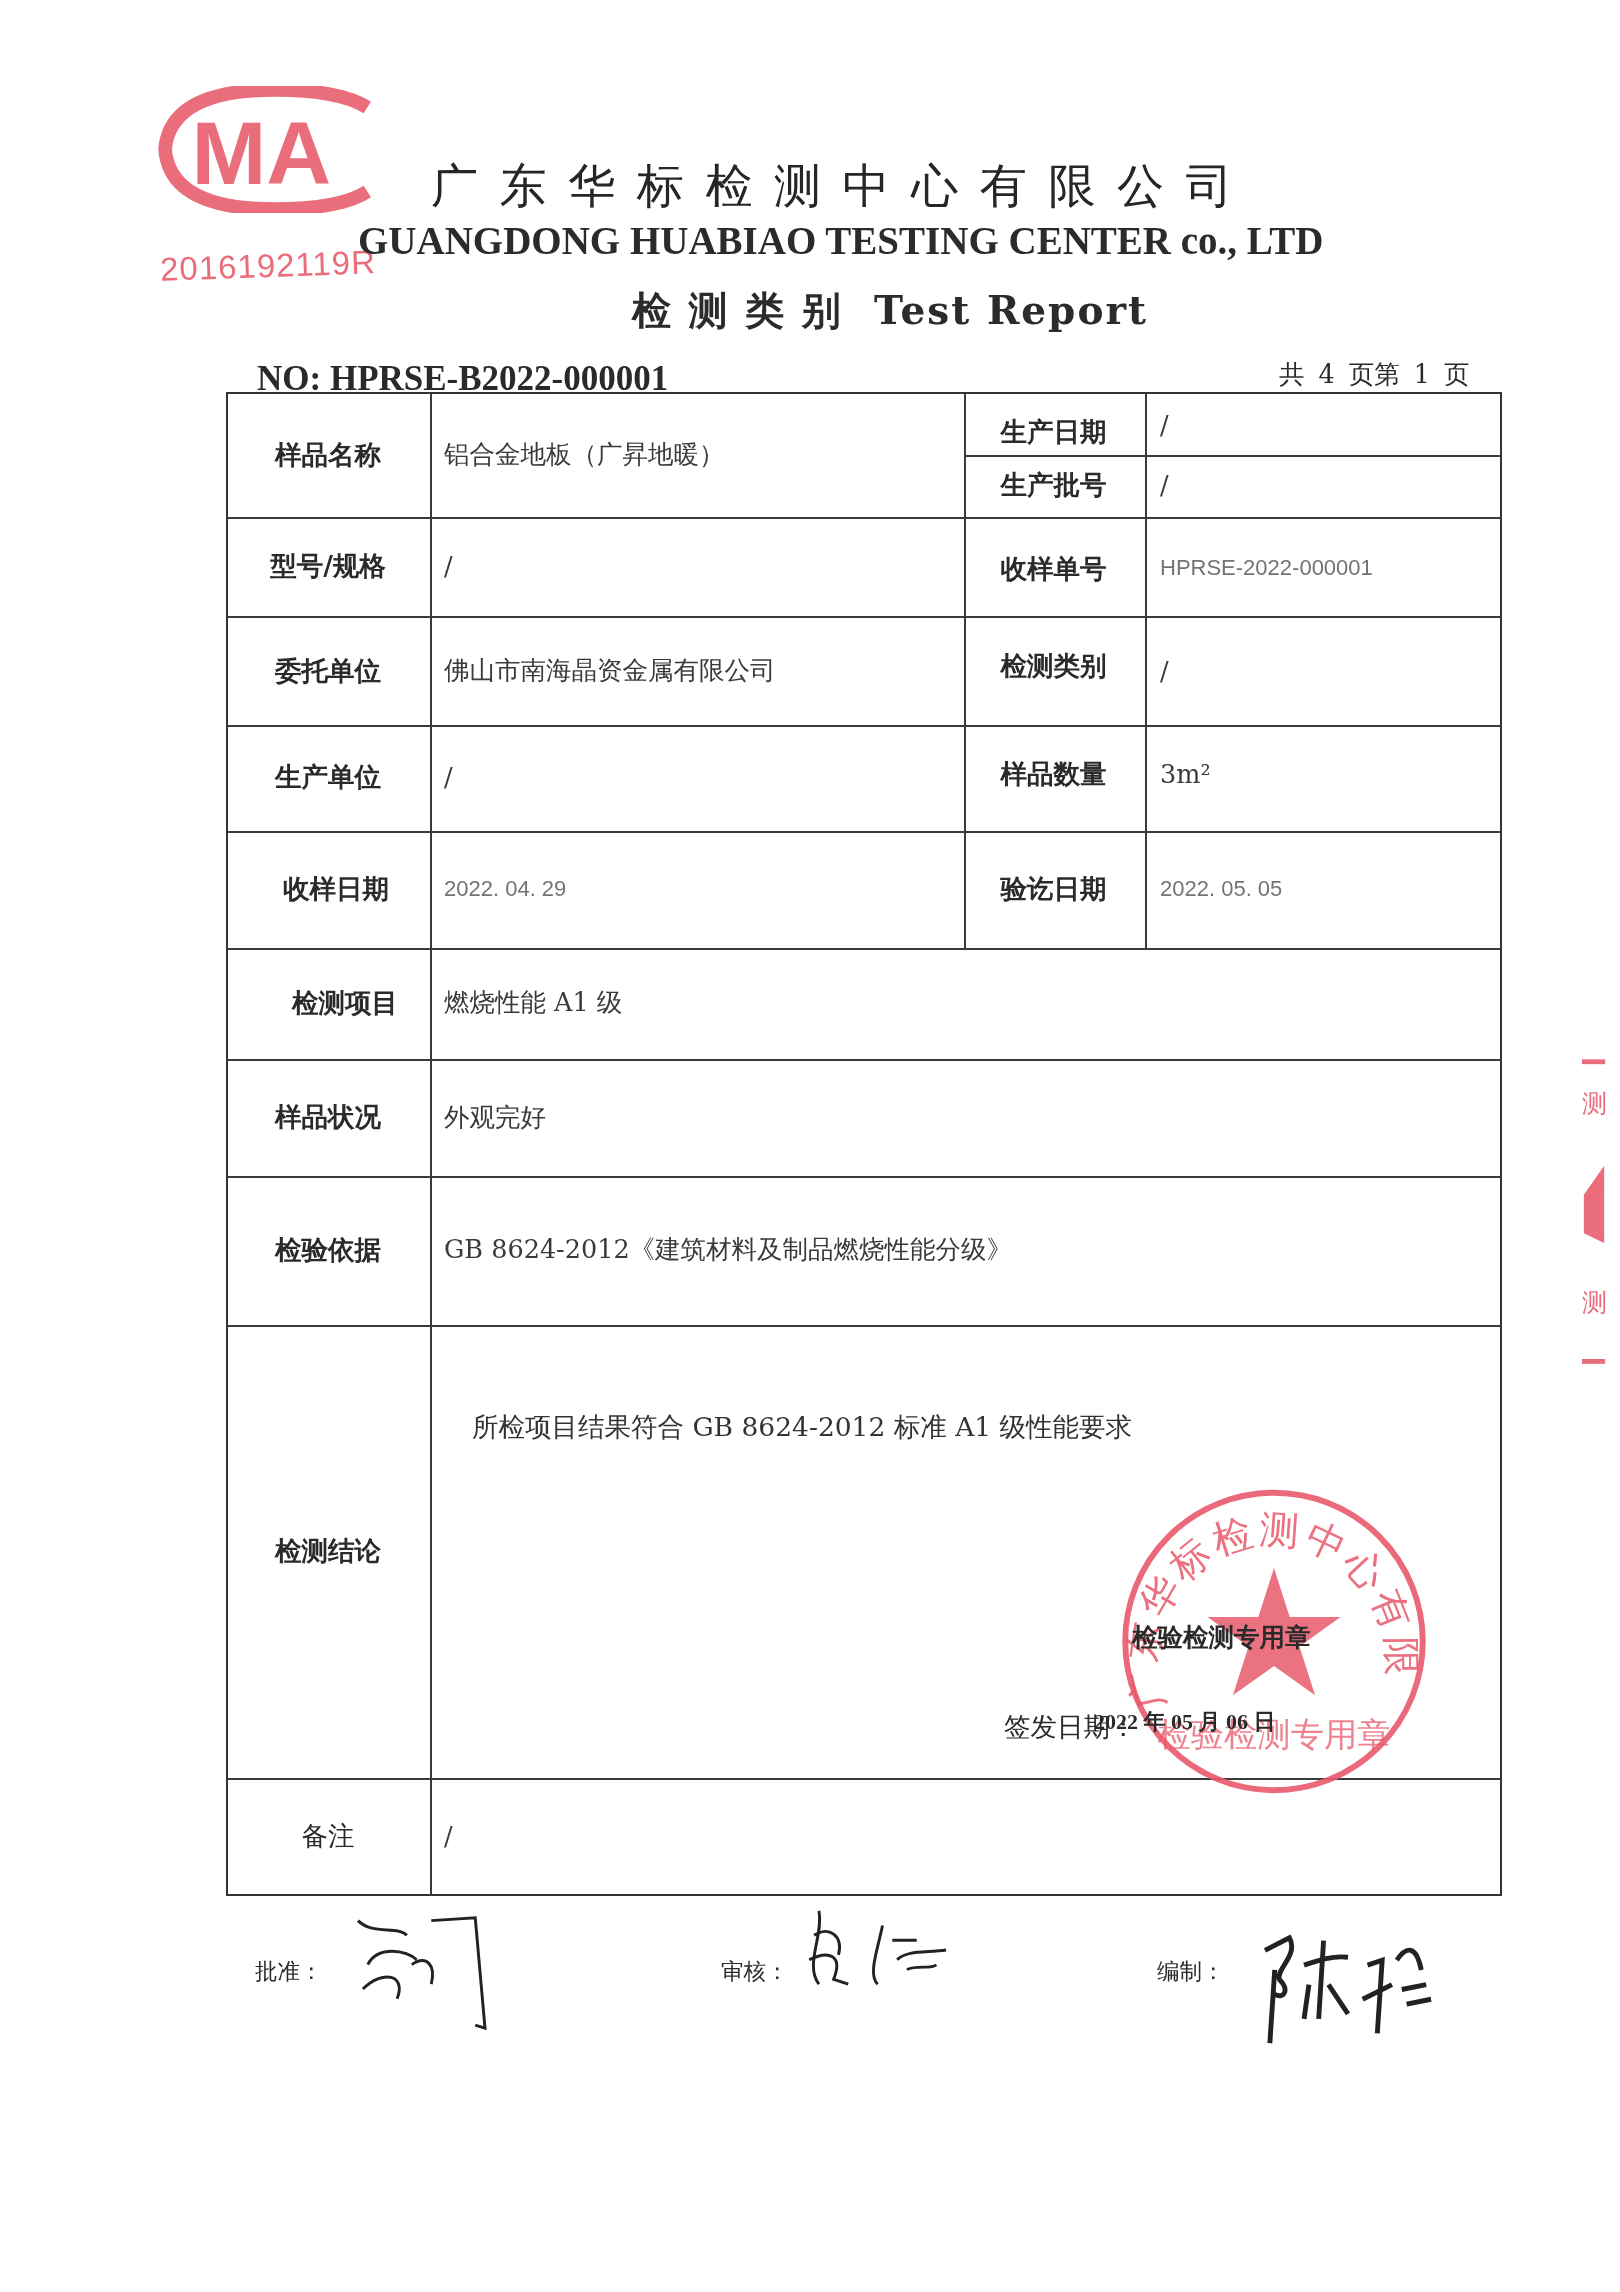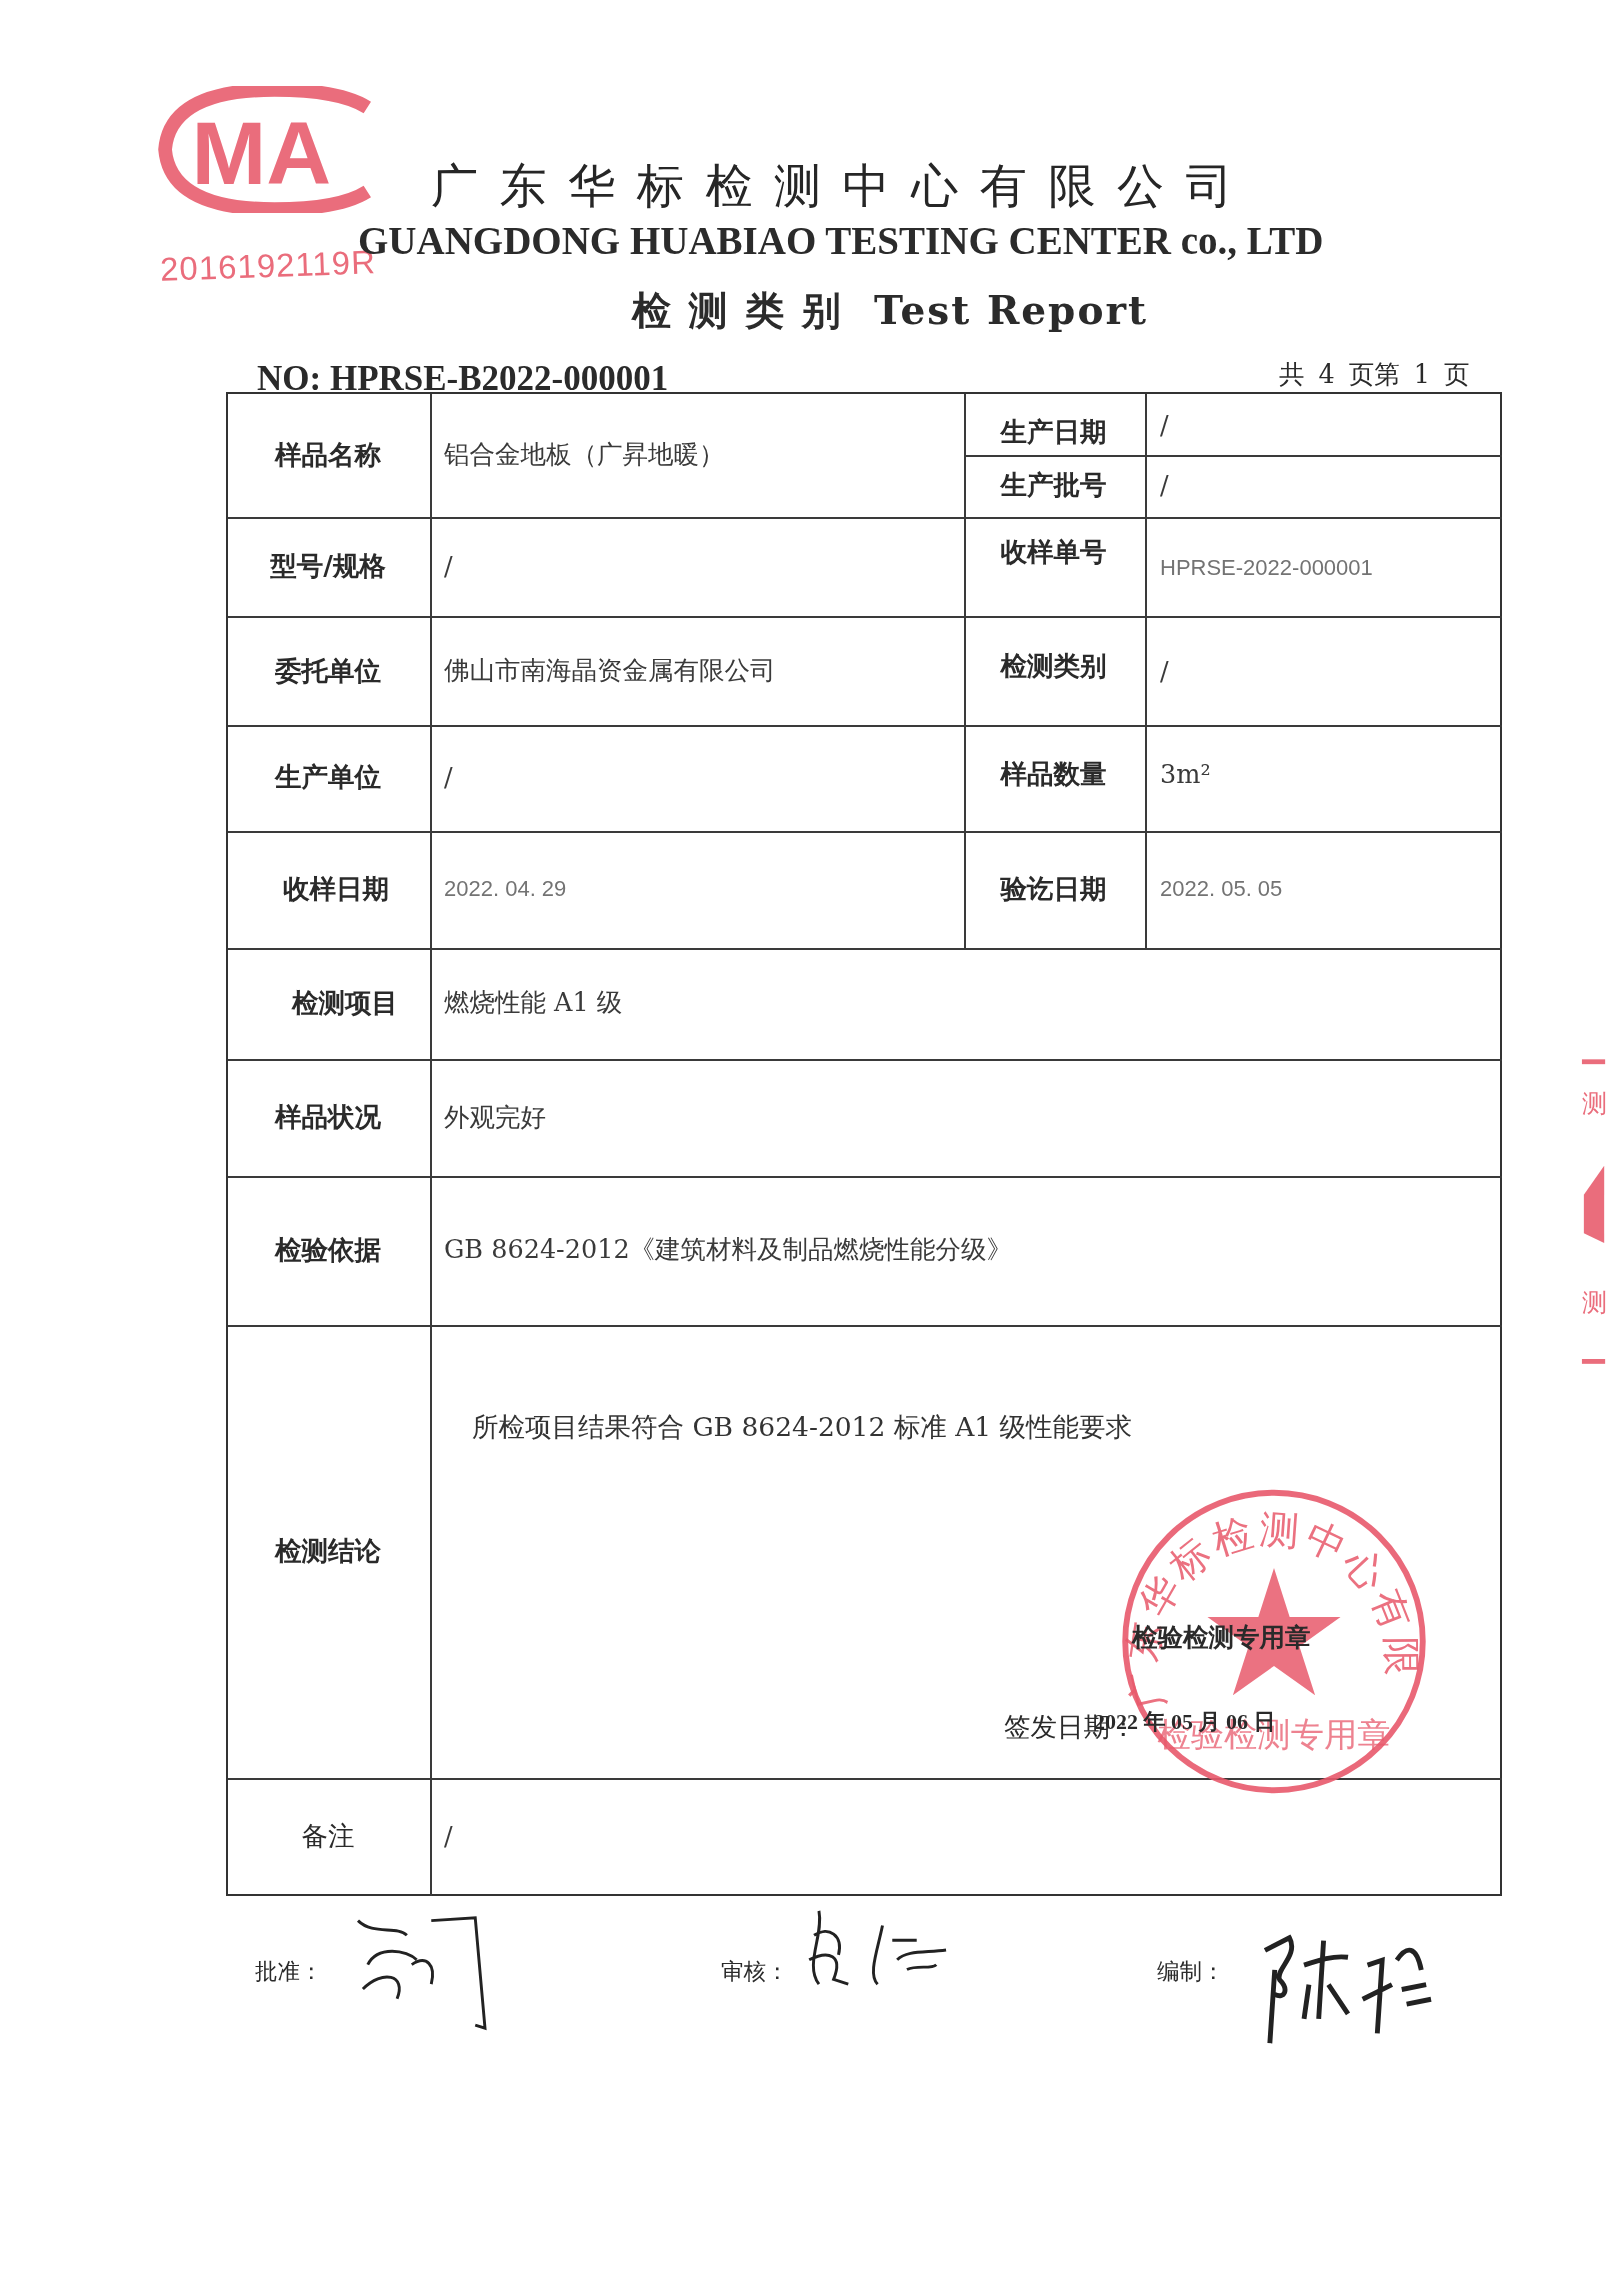--- a/index.html
+++ b/index.html
@@ -83,21 +83,21 @@
 
 <div class="lbl" style="left:228px; top:394px; width:200px; height:121px;">样品名称</div>
 <div class="val" style="left:444px; top:394px; width:510px; height:121px;">铝合金地板（广昇地暖）</div>
 <div class="lbl" style="left:964px; top:394px; width:179px; height:75px;">生产日期</div>
 <div class="val" style="left:1160px; top:394px; width:333px; height:61px;">/</div>
 <div class="lbl" style="left:964px; top:455px; width:179px; height:60px;">生产批号</div>
 <div class="val" style="left:1160px; top:455px; width:333px; height:60px;">/</div>
 
 <div class="lbl" style="left:228px; top:517px; width:200px; height:98px;">型号/规格</div>
 <div class="val" style="left:444px; top:517px; width:510px; height:98px;">/</div>
-<div class="lbl" style="left:964px; top:503px; width:179px; height:98px;">收样单号</div>
+<div class="lbl" style="left:964px; top:520px; width:179px; height:98px;">收样单号</div>
 <div class="val mono" style="left:1160px; top:517px; width:333px; height:102px;">HPRSE-2022-000001</div>
 
 <div class="lbl" style="left:228px; top:617px; width:200px; height:107px;">委托单位</div>
 <div class="val" style="left:444px; top:617px; width:510px; height:107px;">佛山市南海晶资金属有限公司</div>
 <div class="lbl" style="left:964px; top:617px; width:179px; height:98px;">检测类别</div>
 <div class="val" style="left:1160px; top:617px; width:333px; height:107px;">/</div>
 
 <div class="lbl" style="left:228px; top:725px; width:200px; height:104px;">生产单位</div>
 <div class="val" style="left:444px; top:725px; width:510px; height:104px;">/</div>
 <div class="lbl" style="left:964px; top:725px; width:179px; height:98px;">样品数量</div>

